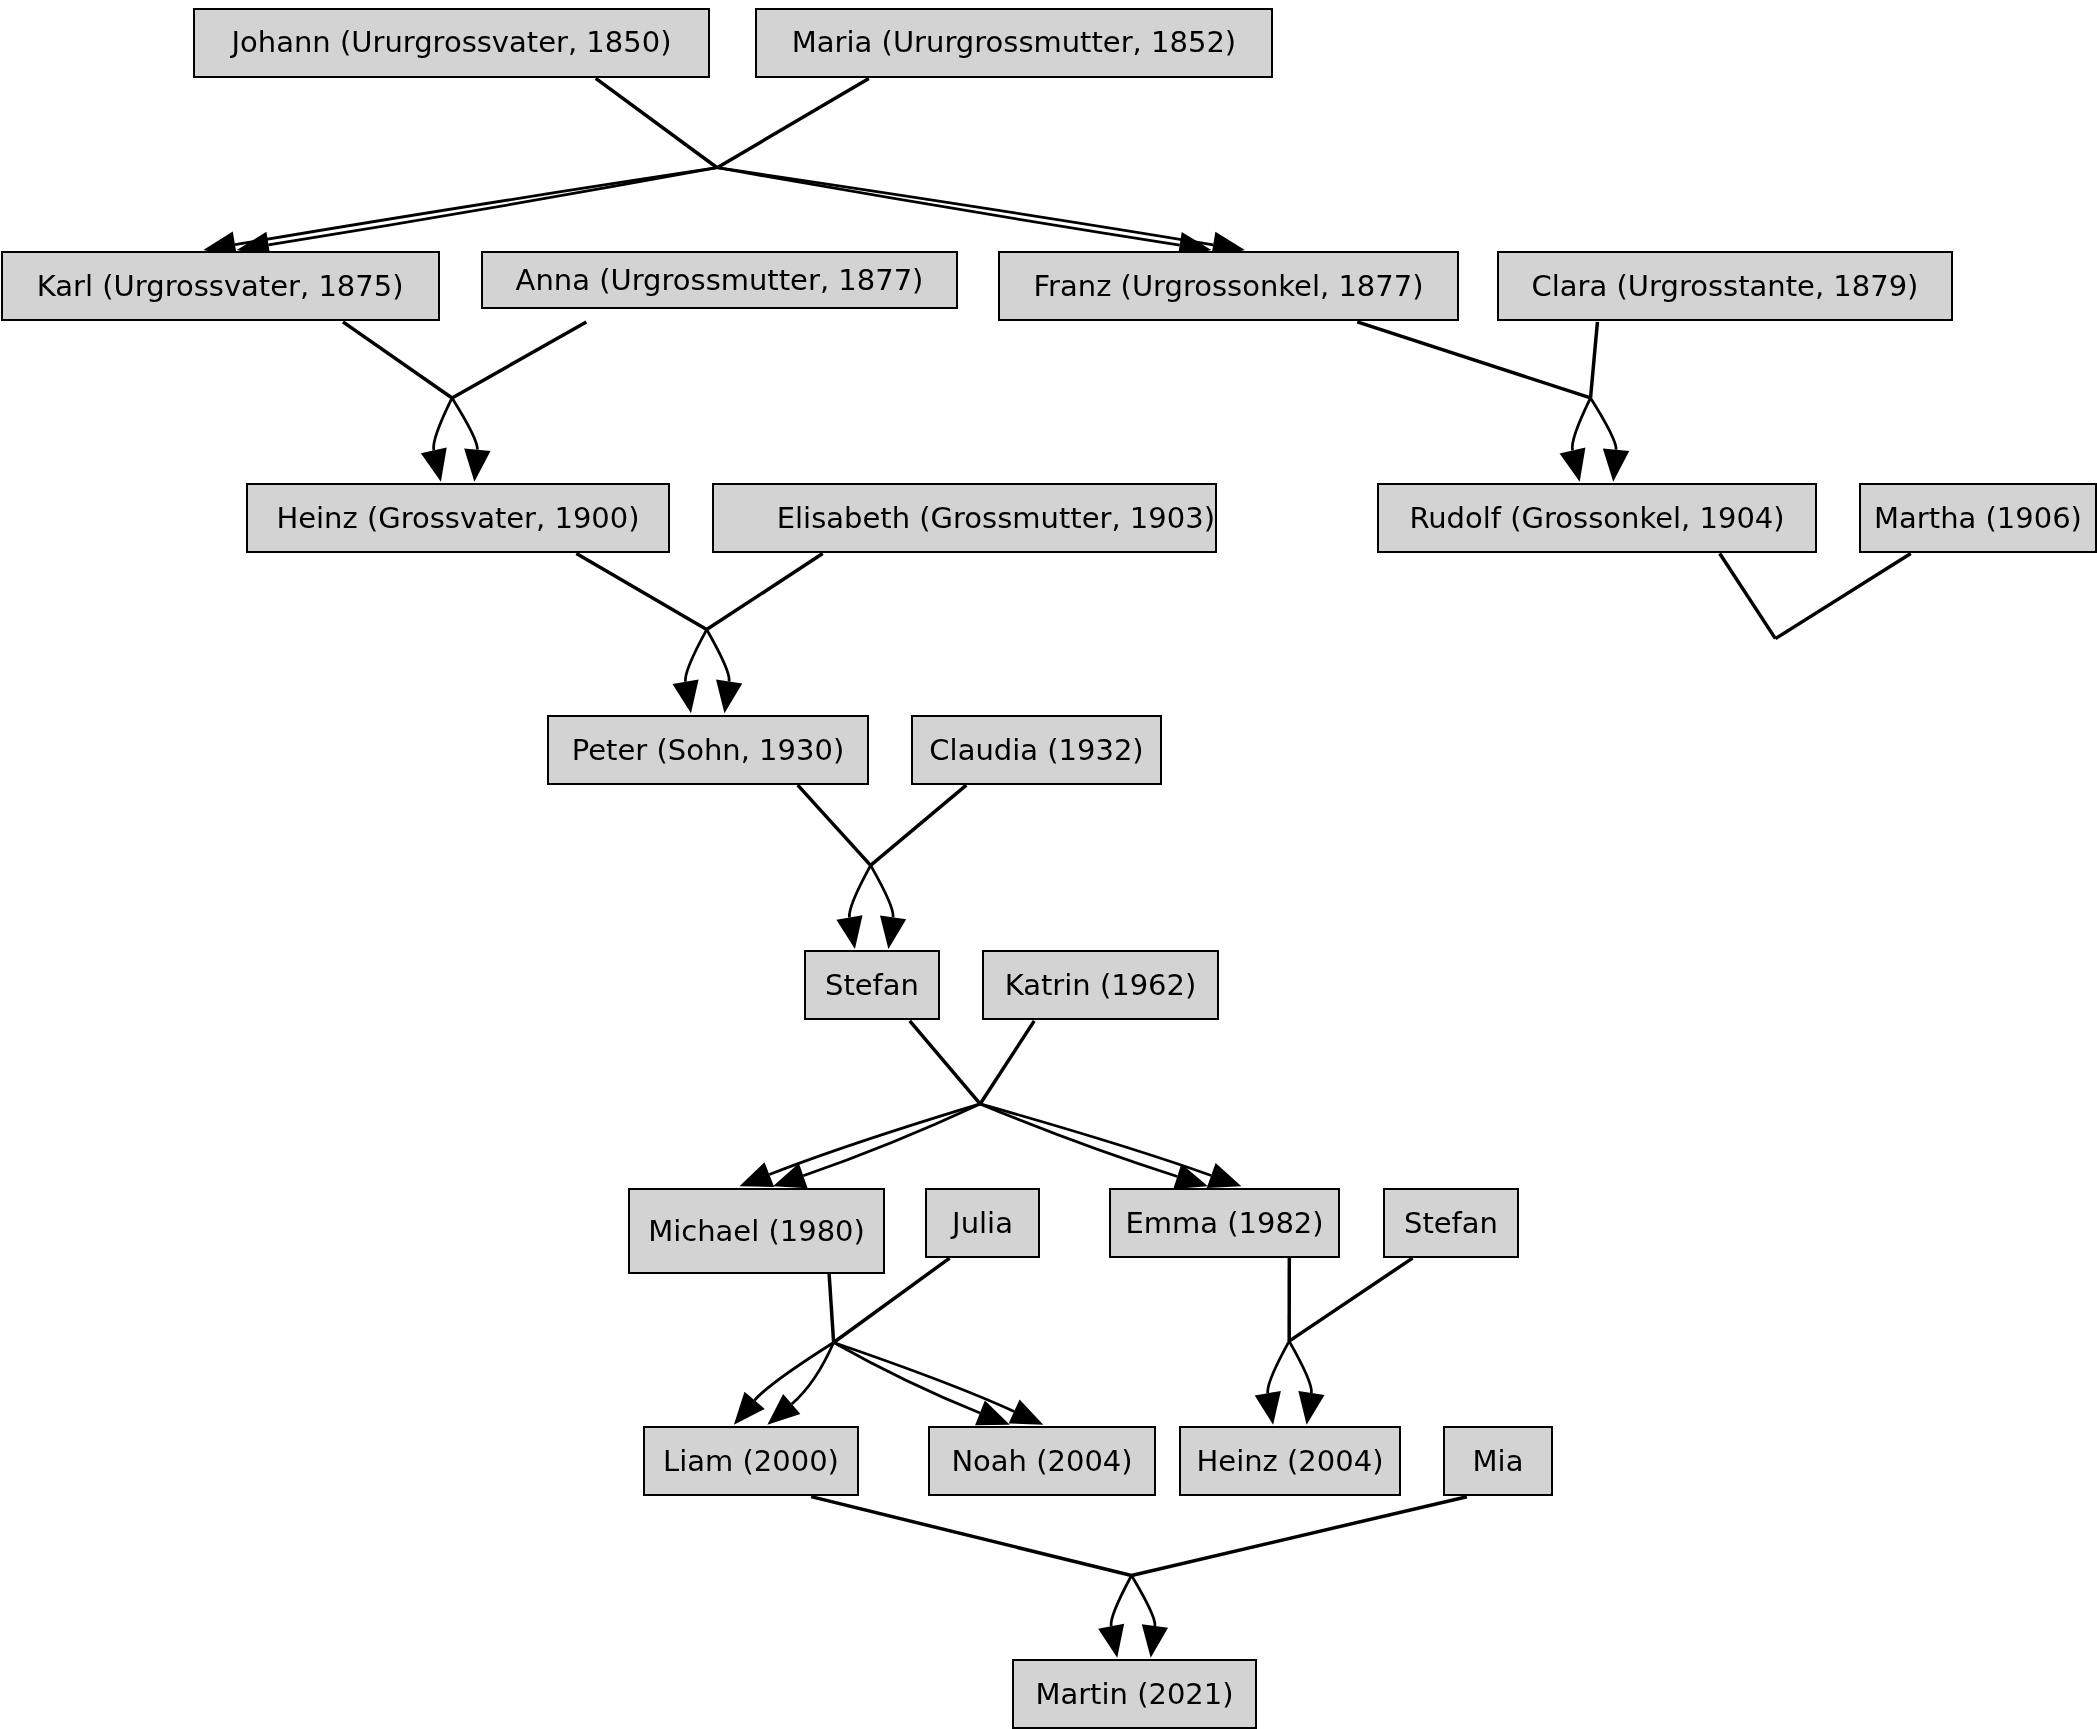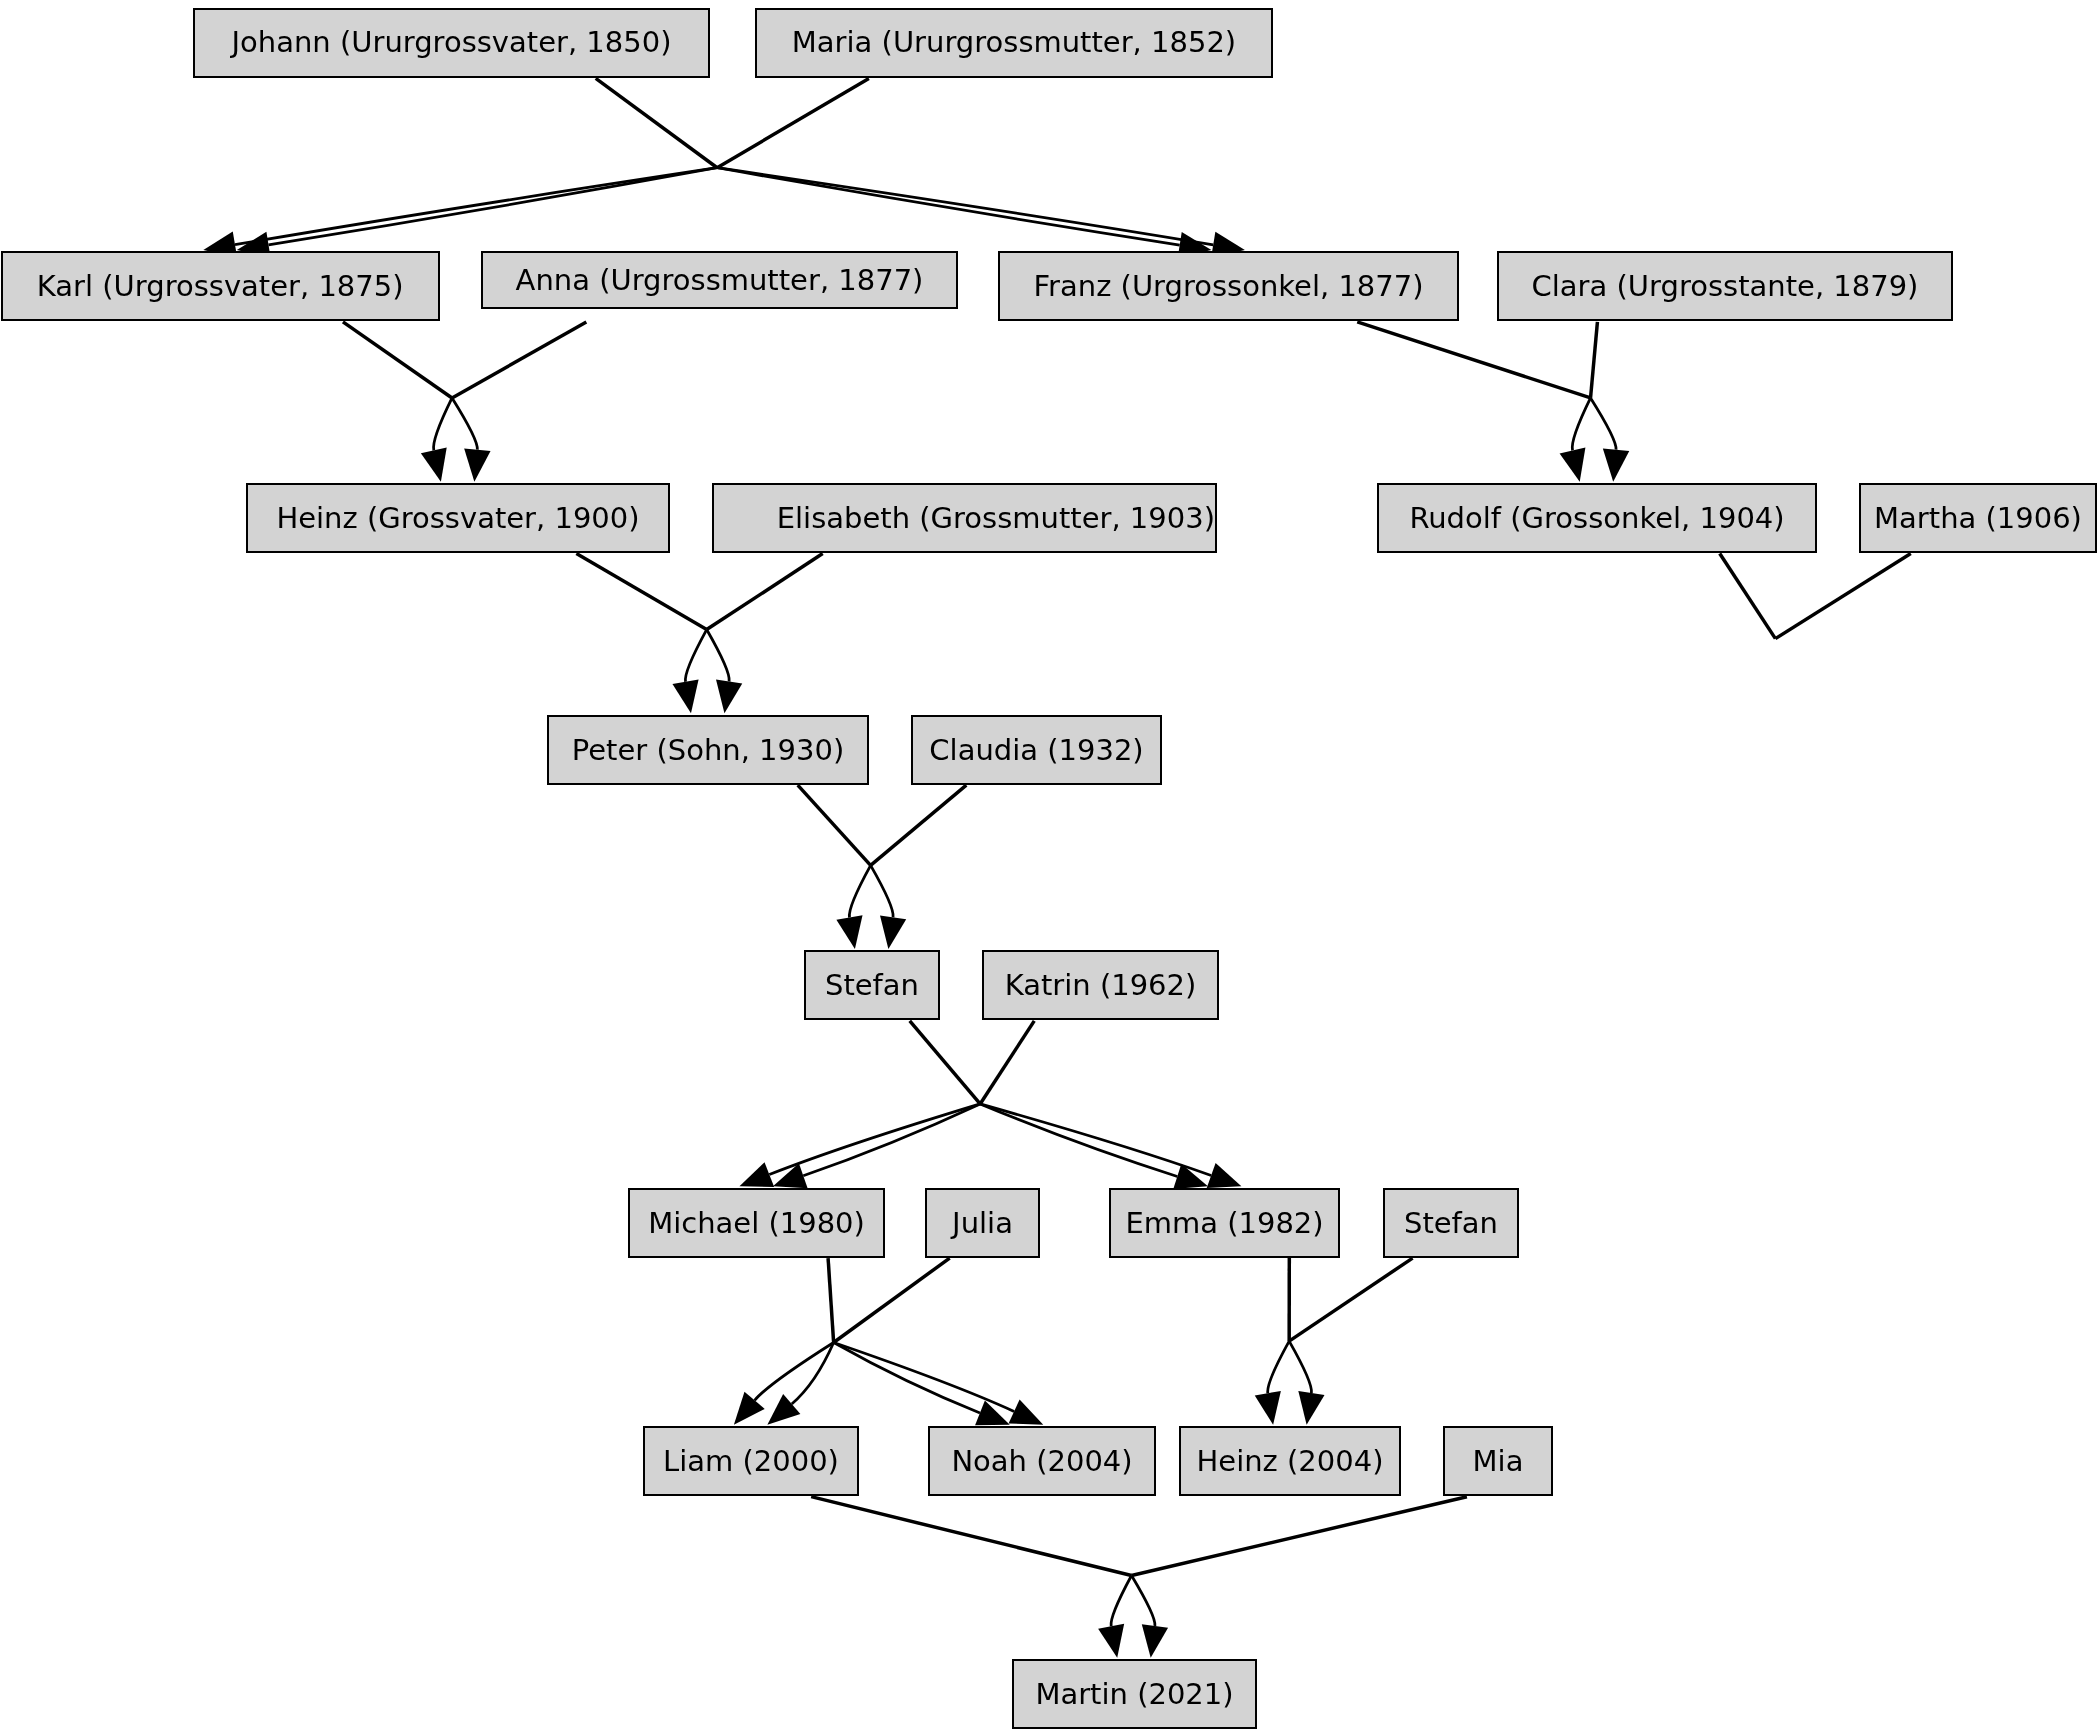--- a/index.html
+++ b/index.html
@@ -146,21 +146,21 @@
       </div>
       <div class="node" style="left: 911px; top: 715px; width: 251px; height: 70px;">
         <span>Claudia (1932)</span>
       </div>
       <div class="node" style="left: 804px; top: 950px; width: 136px; height: 70px;">
         <span>Stefan</span>
       </div>
       <div class="node" style="left: 982px; top: 950px; width: 237px; height: 70px;">
         <span>Katrin (1962)</span>
       </div>
-      <div class="node" style="left: 628px; top: 1188px; width: 257px; height: 70px;">
+      <div class="node" style="left: 628px; top: 1188px; width: 257px; height: 86px;">
         <span>Michael (1980)</span>
       </div>
       <div class="node" style="left: 925px; top: 1188px; width: 115px; height: 70px;">
         <span>Julia</span>
       </div>
       <div class="node" style="left: 1109px; top: 1188px; width: 231px; height: 70px;">
         <span>Emma (1982)</span>
       </div>
       <div class="node" style="left: 1383px; top: 1188px; width: 136px; height: 70px;">
         <span>Stefan</span>

